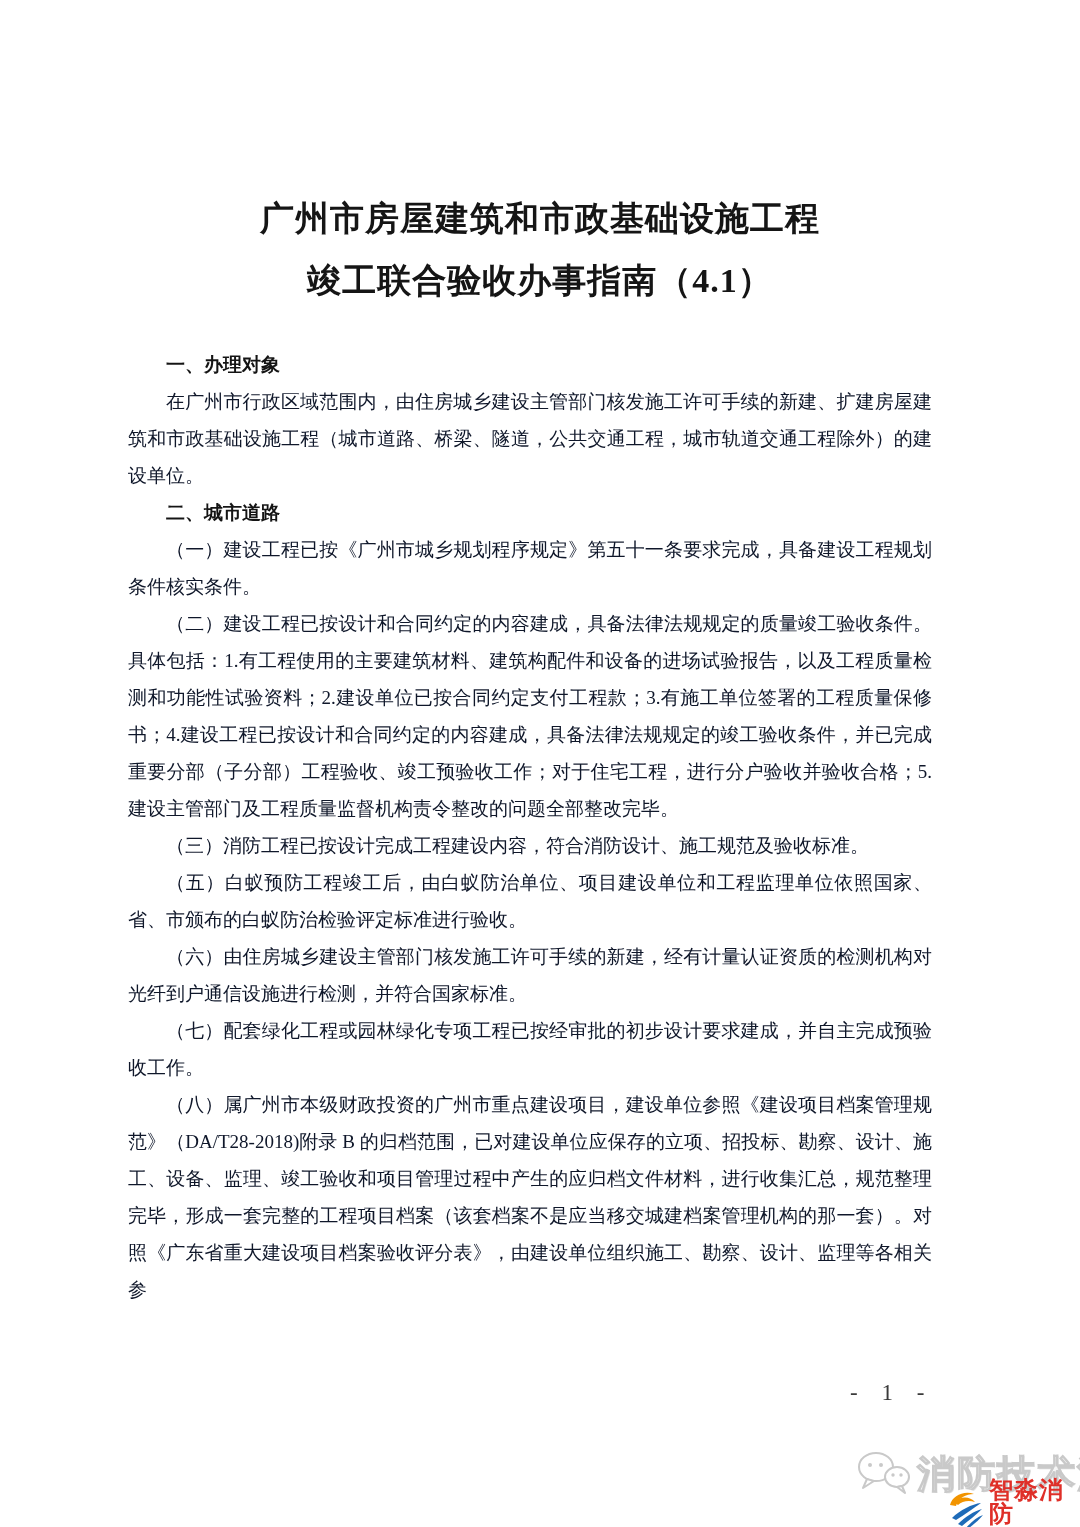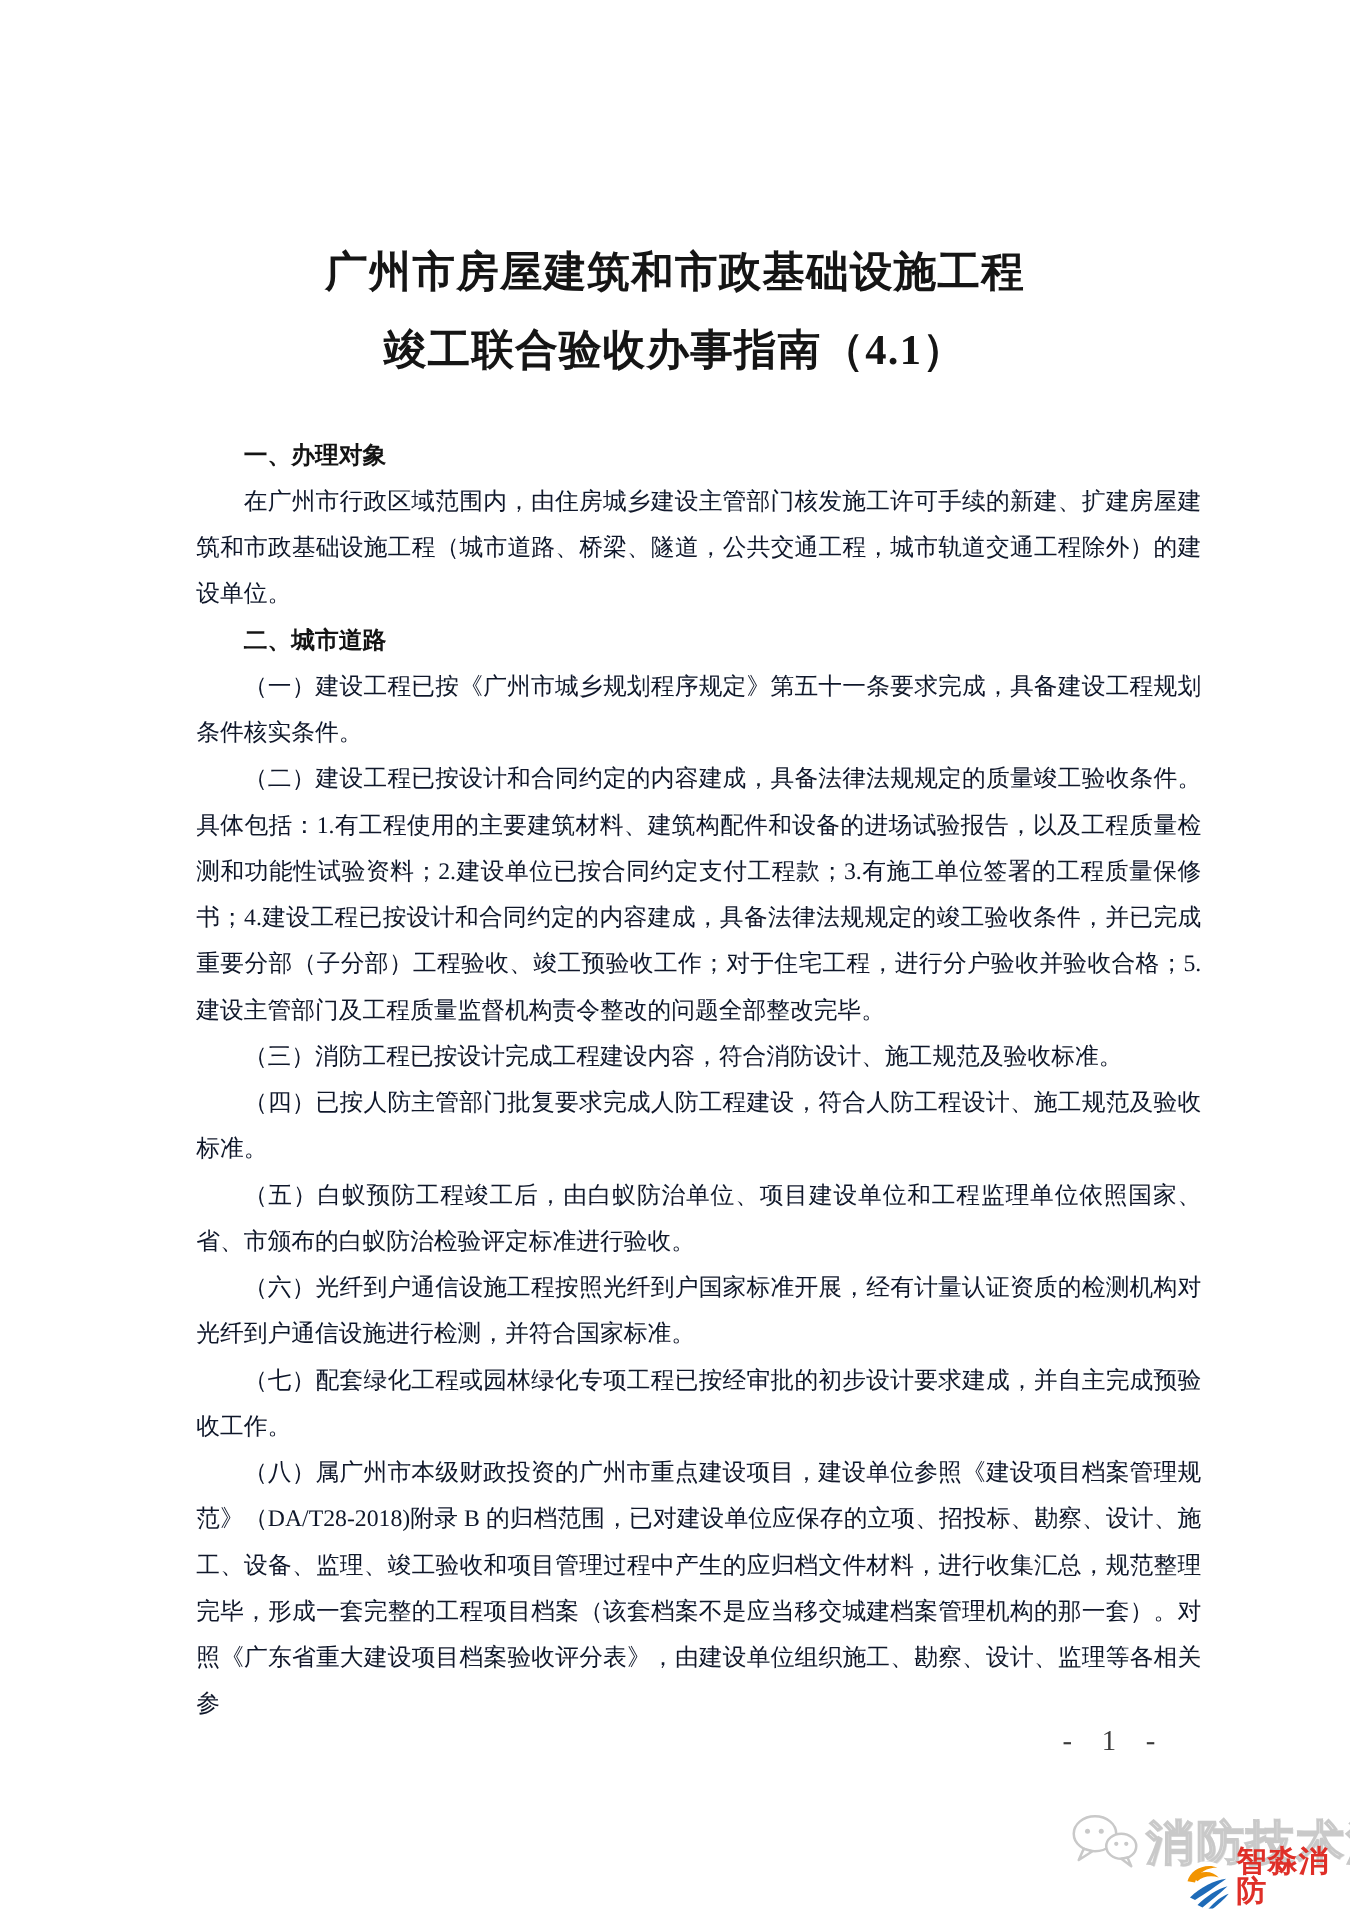--- a/index.html
+++ b/index.html
@@ -20,21 +20,21 @@
     text-align: center;
     font-weight: bold;
     font-size: 34px;
     line-height: 62px;
     color: #151515;
     letter-spacing: 1px;
   }
   .content {
     position: absolute;
     top: 346px;
-    left: 157px;
+    left: 128px;
     width: 804px;
     font-size: 19px;
     line-height: 37px;
     text-align: justify;
     font-family: Liberation Serif, serif;
   }
   .para {
     margin: 0;
     text-indent: 2em;
     color: #0f172a;
@@ -105,23 +105,22 @@
     <div>竣工联合验收办事指南（4.1）</div>
   </div>
 
   <div class="content">
     <p class="para heading">一、办理对象</p>
     <p class="para">在广州市行政区域范围内，由住房城乡建设主管部门核发施工许可手续的新建、扩建房屋建筑和市政基础设施工程（城市道路、桥梁、隧道，公共交通工程，城市轨道交通工程除外）的建设单位。</p>
     <p class="para heading">二、城市道路</p>
     <p class="para">（一）建设工程已按《广州市城乡规划程序规定》第五十一条要求完成，具备建设工程规划条件核实条件。</p>
     <p class="para">（二）建设工程已按设计和合同约定的内容建成，具备法律法规规定的质量竣工验收条件。具体包括：1.有工程使用的主要建筑材料、建筑构配件和设备的进场试验报告，以及工程质量检测和功能性试验资料；2.建设单位已按合同约定支付工程款；3.有施工单位签署的工程质量保修书；4.建设工程已按设计和合同约定的内容建成，具备法律法规规定的竣工验收条件，并已完成重要分部（子分部）工程验收、竣工预验收工作；对于住宅工程，进行分户验收并验收合格；5.建设主管部门及工程质量监督机构责令整改的问题全部整改完毕。</p>
     <p class="para">（三）消防工程已按设计完成工程建设内容，符合消防设计、施工规范及验收标准。</p>
-    <p class="para">（四）已按人防主管部门批复要求完成人防工程建设，符合人防工程设计、施工规范及验收标准。</p>
     <p class="para">（五）白蚁预防工程竣工后，由白蚁防治单位、项目建设单位和工程监理单位依照国家、省、市颁布的白蚁防治检验评定标准进行验收。</p>
-    <p class="para">（六）光纤到户通信设施工程按照光纤到户国家标准开展，经有计量认证资质的检测机构对光纤到户通信设施进行检测，并符合国家标准。</p>
+    <p class="para">（六）由住房城乡建设主管部门核发施工许可手续的新建，经有计量认证资质的检测机构对光纤到户通信设施进行检测，并符合国家标准。</p>
     <p class="para">（七）配套绿化工程或园林绿化专项工程已按经审批的初步设计要求建成，并自主完成预验收工作。</p>
     <p class="para">（八）属广州市本级财政投资的广州市重点建设项目，建设单位参照《建设项目档案管理规范》（DA/T28-2018)附录 B 的归档范围，已对建设单位应保存的立项、招投标、勘察、设计、施工、设备、监理、竣工验收和项目管理过程中产生的应归档文件材料，进行收集汇总，规范整理完毕，形成一套完整的工程项目档案（该套档案不是应当移交城建档案管理机构的那一套）。对照《广东省重大建设项目档案验收评分表》，由建设单位组织施工、勘察、设计、监理等各相关参</p>
   </div>
 
   <div class="page-number">- 1 -</div>
 
   <div class="watermark">
     <span style="display:inline-block;">
       <svg width="58" height="48" viewBox="0 0 58 48" fill="none" xmlns="http://www.w3.org/2000/svg">
         <ellipse cx="21" cy="19" rx="17" ry="14" fill="#ffffff" stroke="#c9c9c9" stroke-width="2"></ellipse>

